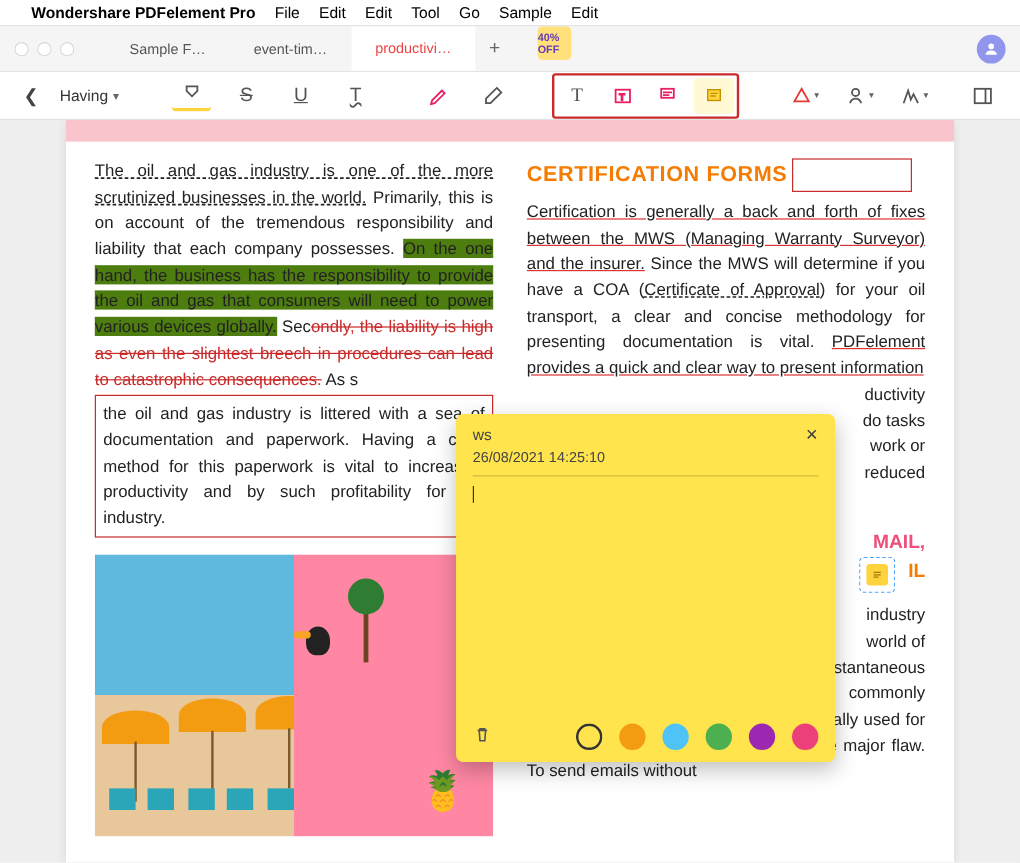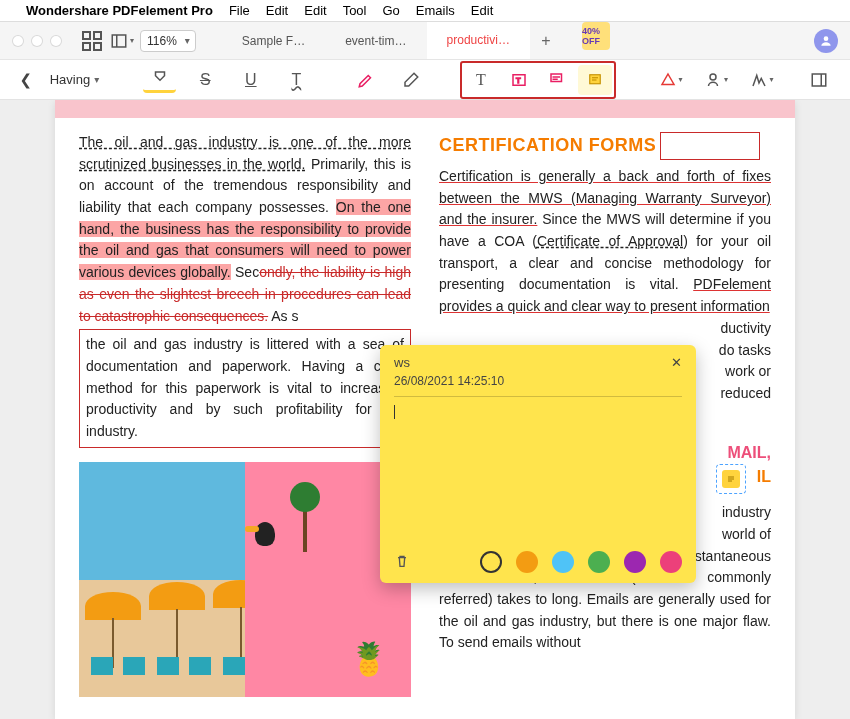--- a/index.html
+++ b/index.html
@@ -102,21 +102,21 @@
     width: 740px; background: #fff; margin-top: 0; position: relative;
     box-shadow: 0 2px 8px rgba(0,0,0,0.1);
     padding: 0 24px 20px 24px;
   }
   .top-pink { height: 18px; background: #f9c4cc; margin: 0 -24px 14px -24px; }
   .cols { display: flex; gap: 28px; }
   .col { flex: 1; font-size: 14px; line-height: 1.55; color: #222; }
 
   
   .u-dashed { text-decoration: underline dashed #222; }
-  .hl-yellow { background: #fca5a5; }
+  .hl-yellow { background: #4d7c0f; }
   .strk { text-decoration: line-through; color:#c92a2a; text-decoration-color:#c92a2a;}
   .u-red { text-decoration: underline; text-decoration-color: #d33; }
   .red-box {
     border: 1.5px solid #c92a2a; padding: 4px 6px; display: inline-block; margin-top:2px;
     width:100%;
   }
   .heading-orange {
     color: #f57c00; font-weight: 800; font-size: 18px; letter-spacing: .5px;
     display: inline-block;
   }
@@ -143,21 +143,21 @@
   .palm::before { content:""; position:absolute; width:4px; height:50px; background:#6b4423; left:13px; top:20px;}
   .palm::after { content:""; position:absolute; width:30px; height:30px; background:#2e7d32; border-radius:50%; top:0; left:0;}
   .pine { position:absolute; font-size:32px; bottom:12px; right:22px;}
   .toucan { position:absolute; width:20px; height:24px; background:#222; border-radius:50% 50% 40% 40%; top:60px; left:10px;}
   .toucan::after { content:""; position:absolute; width:14px; height:6px; background:#f5a623; border-radius:3px; top:4px; left:-10px;}
 
   
   .sticky-note {
     position: absolute;
     left: 380px; top: 345px;
-    width: 316px; height: 238px;
+    width: 316px; height: 290px;
     background: #ffe44d;
     border-radius: 6px;
     box-shadow: 0 6px 18px rgba(0,0,0,0.25);
     padding: 10px 14px;
     display: flex; flex-direction: column;
     z-index: 50;
   }
   .note-head { display:flex; justify-content:space-between; color:#444; font-size:13px;}
   .note-date { font-size:12px; color:#444; margin-top:4px; }
   .note-sep { border-top:1px solid rgba(0,0,0,0.18); margin:8px 0;}
@@ -186,48 +186,29 @@
 <body>
 
 <div class="menubar">
   <span class="apple"></span>
   <span class="appname menubar-item">Wondershare PDFelement Pro</span>
   <span class="menubar-item">File</span>
   <span class="menubar-item">Edit</span>
   <span class="menubar-item">Edit</span>
   <span class="menubar-item">Tool</span>
   <span class="menubar-item">Go</span>
-  <span class="menubar-item">Emails</span>
+  <span class="menubar-item">Sample</span>
   <span class="menubar-item">Edit</span>
 </div>
 
 <div class="titlebar">
   <div class="traffic">
     <div class="dot close"></div>
     <div class="dot min"></div>
     <div class="dot max"></div>
-  </div>
-  <div class="layout-group">
-    <span class="toolbar-ico">
-      <svg viewBox="0 0 24 24" fill="none" stroke="currentColor" stroke-width="2">
-          <rect x="3" y="3" width="7" height="7"></rect>
-          <rect x="14" y="3" width="7" height="7"></rect>
-          <rect x="3" y="14" width="7" height="7"></rect>
-          <rect x="14" y="14" width="7" height="7"></rect>
-        </svg>
-    </span>
-    <span class="toolbar-ico caret-mini">
-      <svg viewBox="0 0 24 24" fill="none" stroke="currentColor" stroke-width="2">
-          <rect x="3" y="4" width="18" height="16"></rect>
-          <line x1="9" y1="4" x2="9" y2="20"></line>
-        </svg>
-    </span>
-    <div class="zoom-select">
-      <span>116%</span>
-    </div>
   </div>
   <div class="tabs">
     <div class="tab">
         <span>Sample F…</span>
       </div>
     <div class="tab">
         <span>event-tim…</span>
       </div>
     <div class="tab active">
         <span>productivi…</span>

